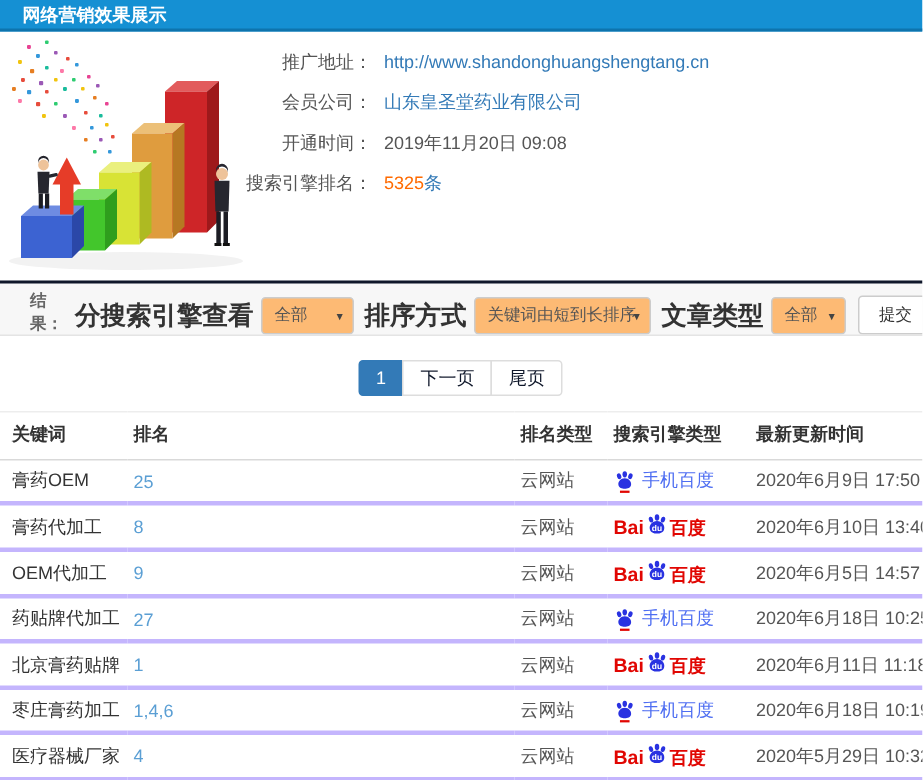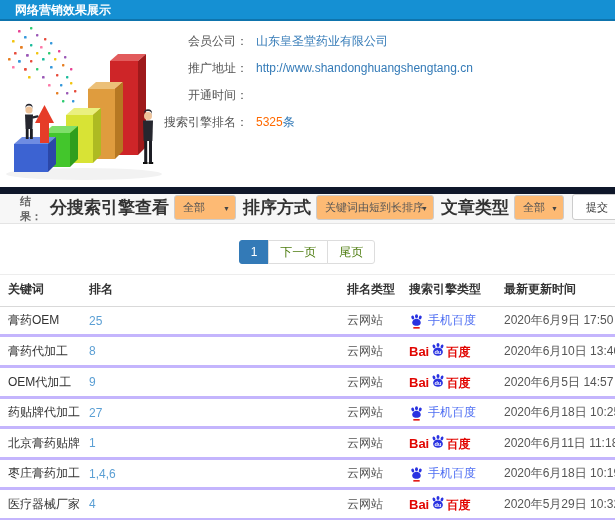--- a/index.html
+++ b/index.html
@@ -15,40 +15,40 @@
   .illustration { position:absolute; left:0; top:2px; width:170px; height:162px; }
   .info-list { margin-left:158px; padding-top:13px; }
   .info-row { display:flex; align-items:baseline; line-height:14px; margin-bottom:13px; }
   .info-label { width:90px; text-align:right; color:#555; flex:none; }
   .info-value { margin-left:8px; }
   .link-blue { color:#337ab7; text-decoration:none; }
   .val-plain { color:#555; }
   .num-orange { color:#ff6a00; }
 
   
-  .filter-bar { height:37px; background:#f7f7f7; border-top:7px solid #0f172a;
-    border-bottom:1px solid #e4e4e4; display:flex; align-items:flex-start;
+  .filter-bar { height:37px; background:#f7f7f7; border-top:2px solid #0f172a;
+    border-bottom:1px solid #e4e4e4; display:flex; align-items:flex-end;
     padding-left:20px; overflow:hidden; }
   .result-label { font-weight:bold; color:#666; font-size:11px; }
   .filter-right { margin-left:auto; display:flex; align-items:center; }
   .filter-label { font-weight:bold; color:#333; font-size:17px; margin:0 5px 0 7px; white-space:nowrap; }
   .select-box { position:relative; background:#fdba74; border:1px solid #ccc; border-radius:3px;
     height:25px; line-height:23px; padding:0 16px 0 8px; color:#555; font-size:11px;
     white-space:nowrap; cursor:pointer; }
   .select-caret { position:absolute; right:5px; top:0; font-size:7px; color:#444; line-height:25px; }
   .sel-narrow { width:62px; }
   .sel-wide  { width:118px; }
   .sel-small { width:50px; }
   .submit-btn { height:26px; line-height:24px; background:#fff; border:1px solid #ccc;
     border-radius:3px; padding:0 13px; font-size:11px; color:#333; margin-left:8px;
     margin-right:-7px; cursor:pointer; white-space:nowrap; }
 
   
   .pagination { display:flex; justify-content:center; margin:16px 0 10px 0; }
-  .page-item { border:1px solid #ddd; background:#fff; color:#4d7c0f; padding:4px 11px;
+  .page-item { border:1px solid #ddd; background:#fff; color:#0f172a; padding:4px 11px;
     font-size:12px; margin-left:-1px; cursor:pointer; line-height:14px; }
   .page-item.active { background:#337ab7; border-color:#337ab7; color:#fff; border-radius:3px 0 0 3px; }
   .page-item:last-child { border-radius:0 3px 3px 0; }
 
   
   table { width:100%; border-collapse:collapse; table-layout:fixed; }
   col.c1{width:85px;} col.c2{width:258px;} col.c3{width:62px;} col.c4{width:95px;} col.c5{width:auto;}
   thead th { text-align:left; font-weight:bold; color:#333; font-size:12px;
     padding:6px 4px 8px 4px; border-top:1px solid #ededed; border-bottom:1px solid #d9d9d9; }
   th:first-child, td:first-child { padding-left:8px; }
@@ -159,29 +159,30 @@
       <polygon points="143,97.5 153,97.5 152.4,118 143.6,118" fill="#26272f"></polygon>
       <rect x="144.2" y="118" width="3" height="21" fill="#1c1d24"></rect>
         <rect x="149" y="118" width="3" height="21" fill="#1c1d24"></rect>
       <rect x="143" y="139" width="4.6" height="2" fill="#111"></rect>
         <rect x="148.6" y="139" width="4.6" height="2" fill="#111"></rect>
     </g>
   </svg>
 
   <div class="info-list">
     <div class="info-row">
+      <span class="info-label">推广地址：</span>
+      <a class="info-value link-blue" href="#">http://www.shandonghuangshengtang.cn</a>
+    </div>
+    <div class="info-row">
       <span class="info-label">会员公司：</span>
       <a class="info-value link-blue" href="#">山东皇圣堂药业有限公司</a>
     </div>
     <div class="info-row">
-      <span class="info-label">推广地址：</span>
-      <a class="info-value link-blue" href="#">http://www.shandonghuangshengtang.cn</a>
-    </div>
-    <div class="info-row">
       <span class="info-label">开通时间：</span>
+      <span class="info-value val-plain">2019年11月20日 09:08</span>
     </div>
     <div class="info-row">
       <span class="info-label">搜索引擎排名：</span>
       <span class="info-value">
         <span class="num-orange">5325</span><a class="link-blue" href="#">条</a>
       </span>
     </div>
   </div>
 </div>
 

